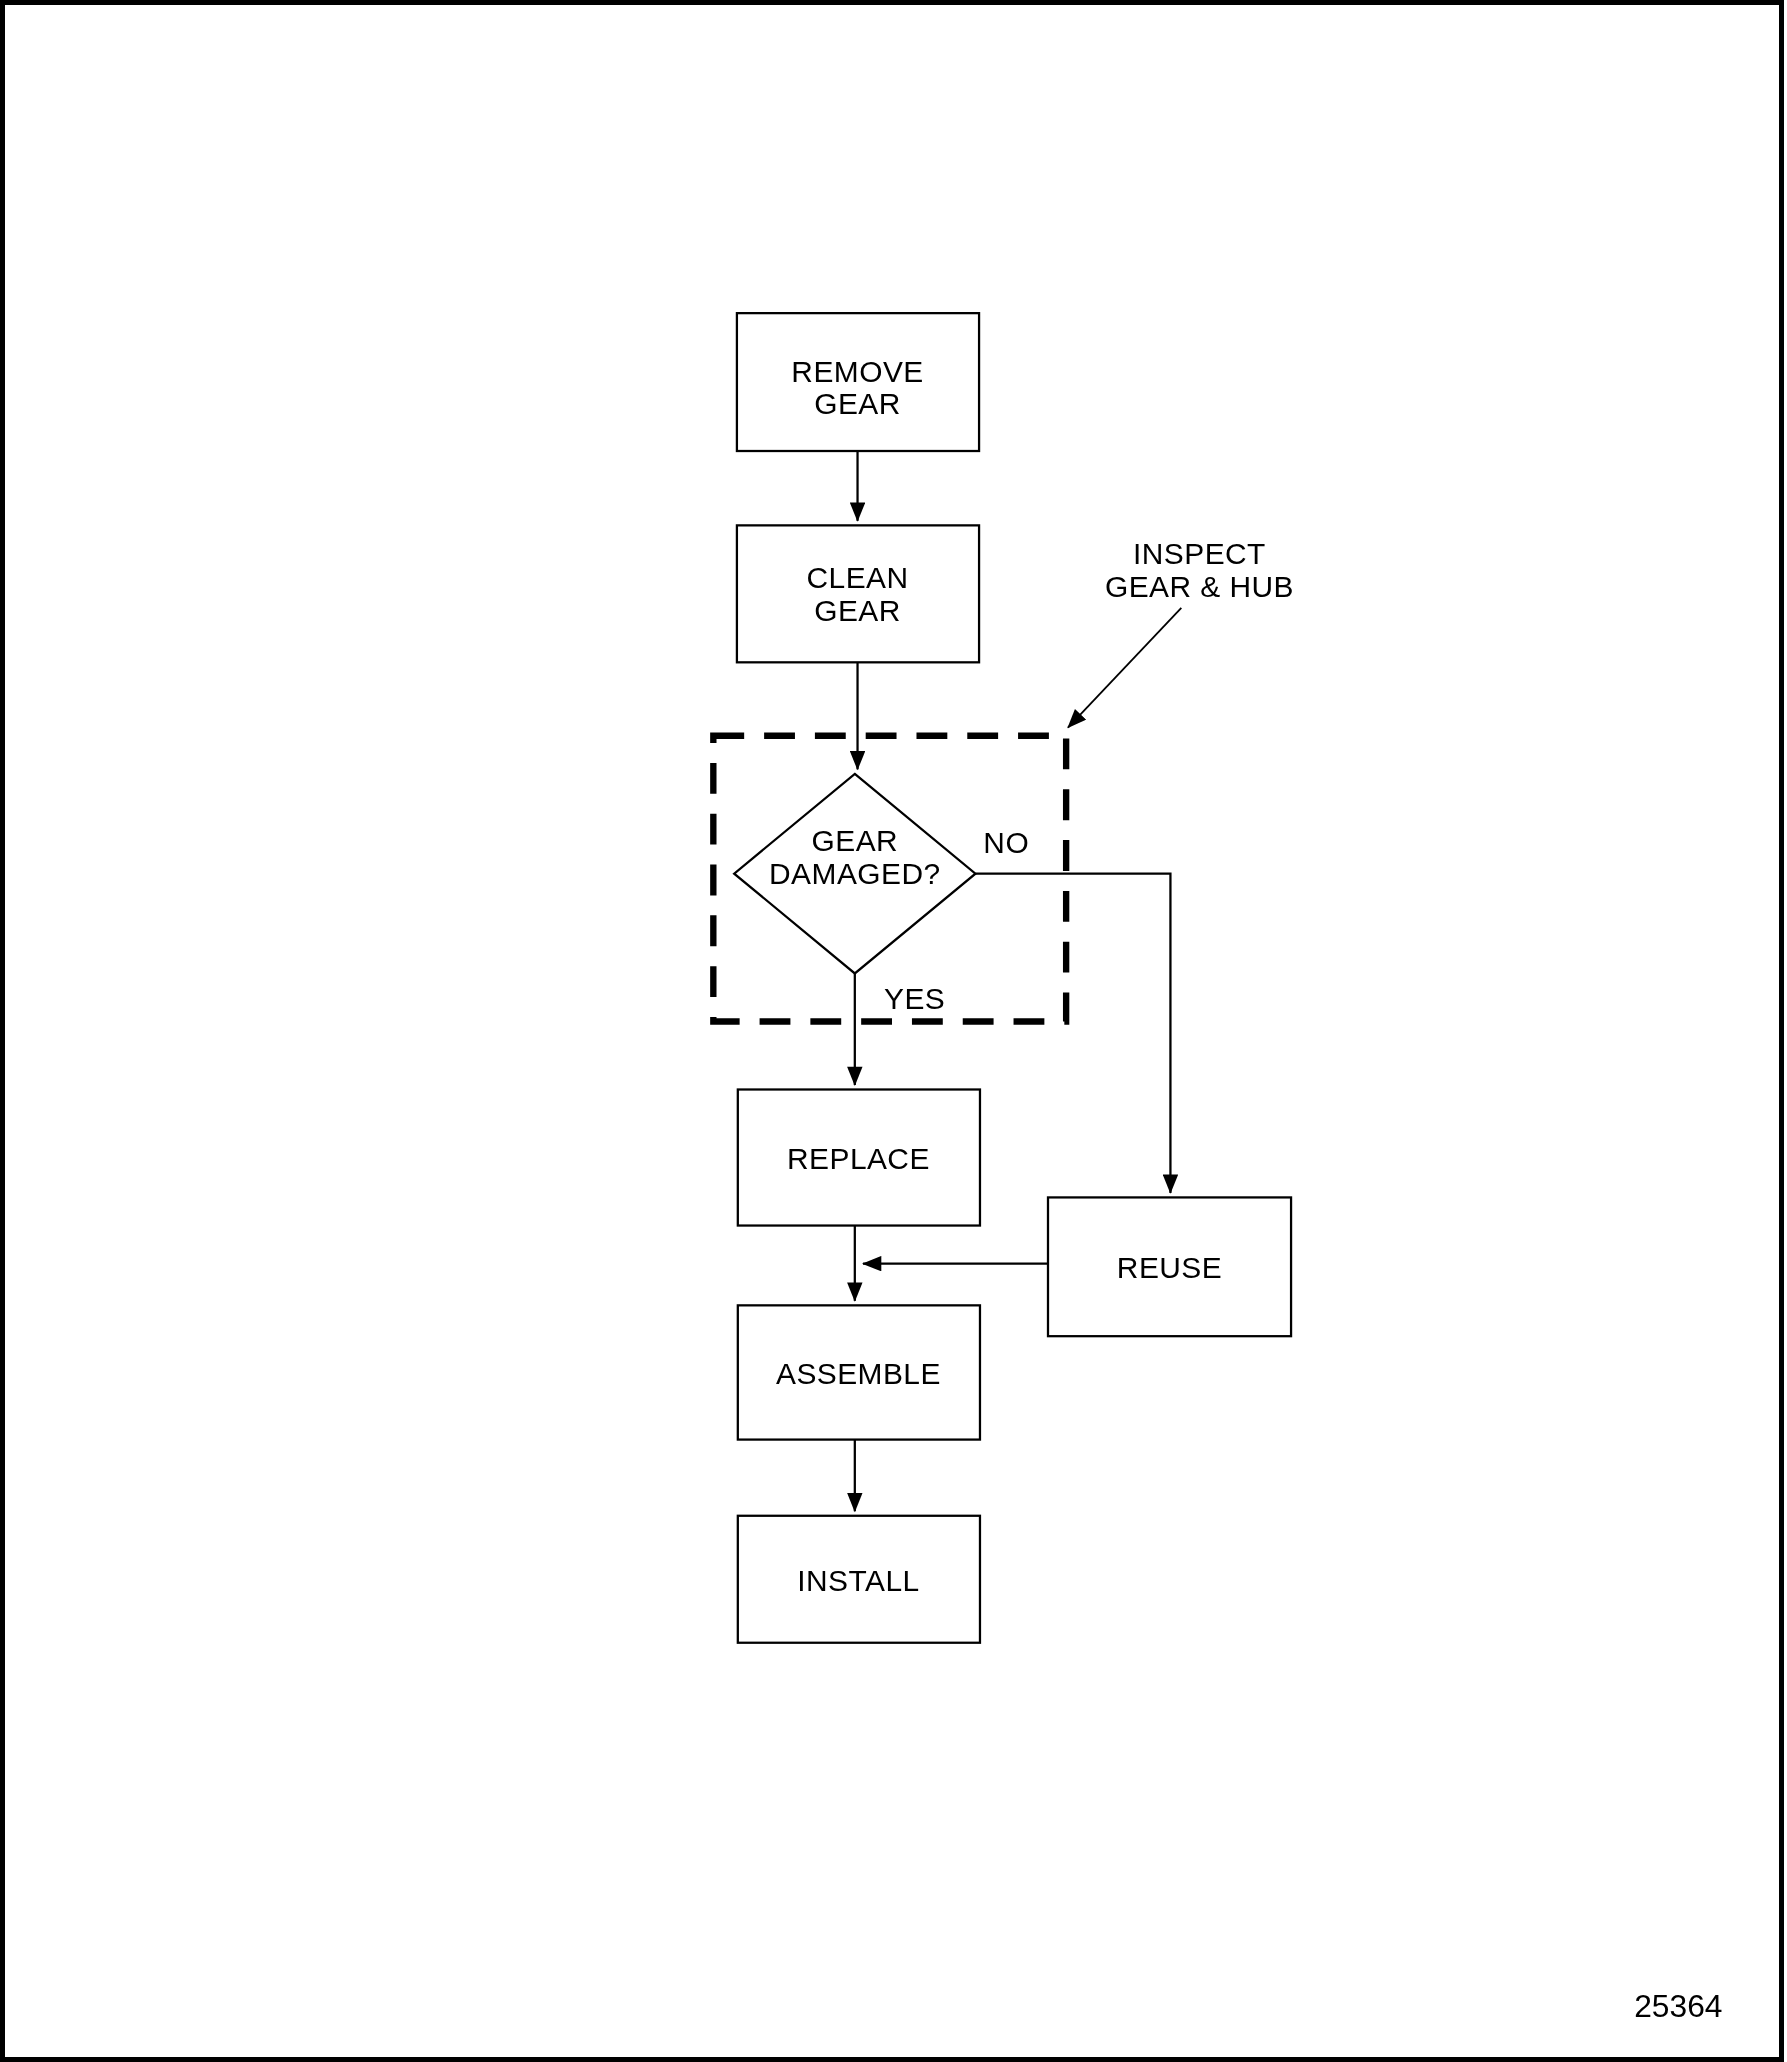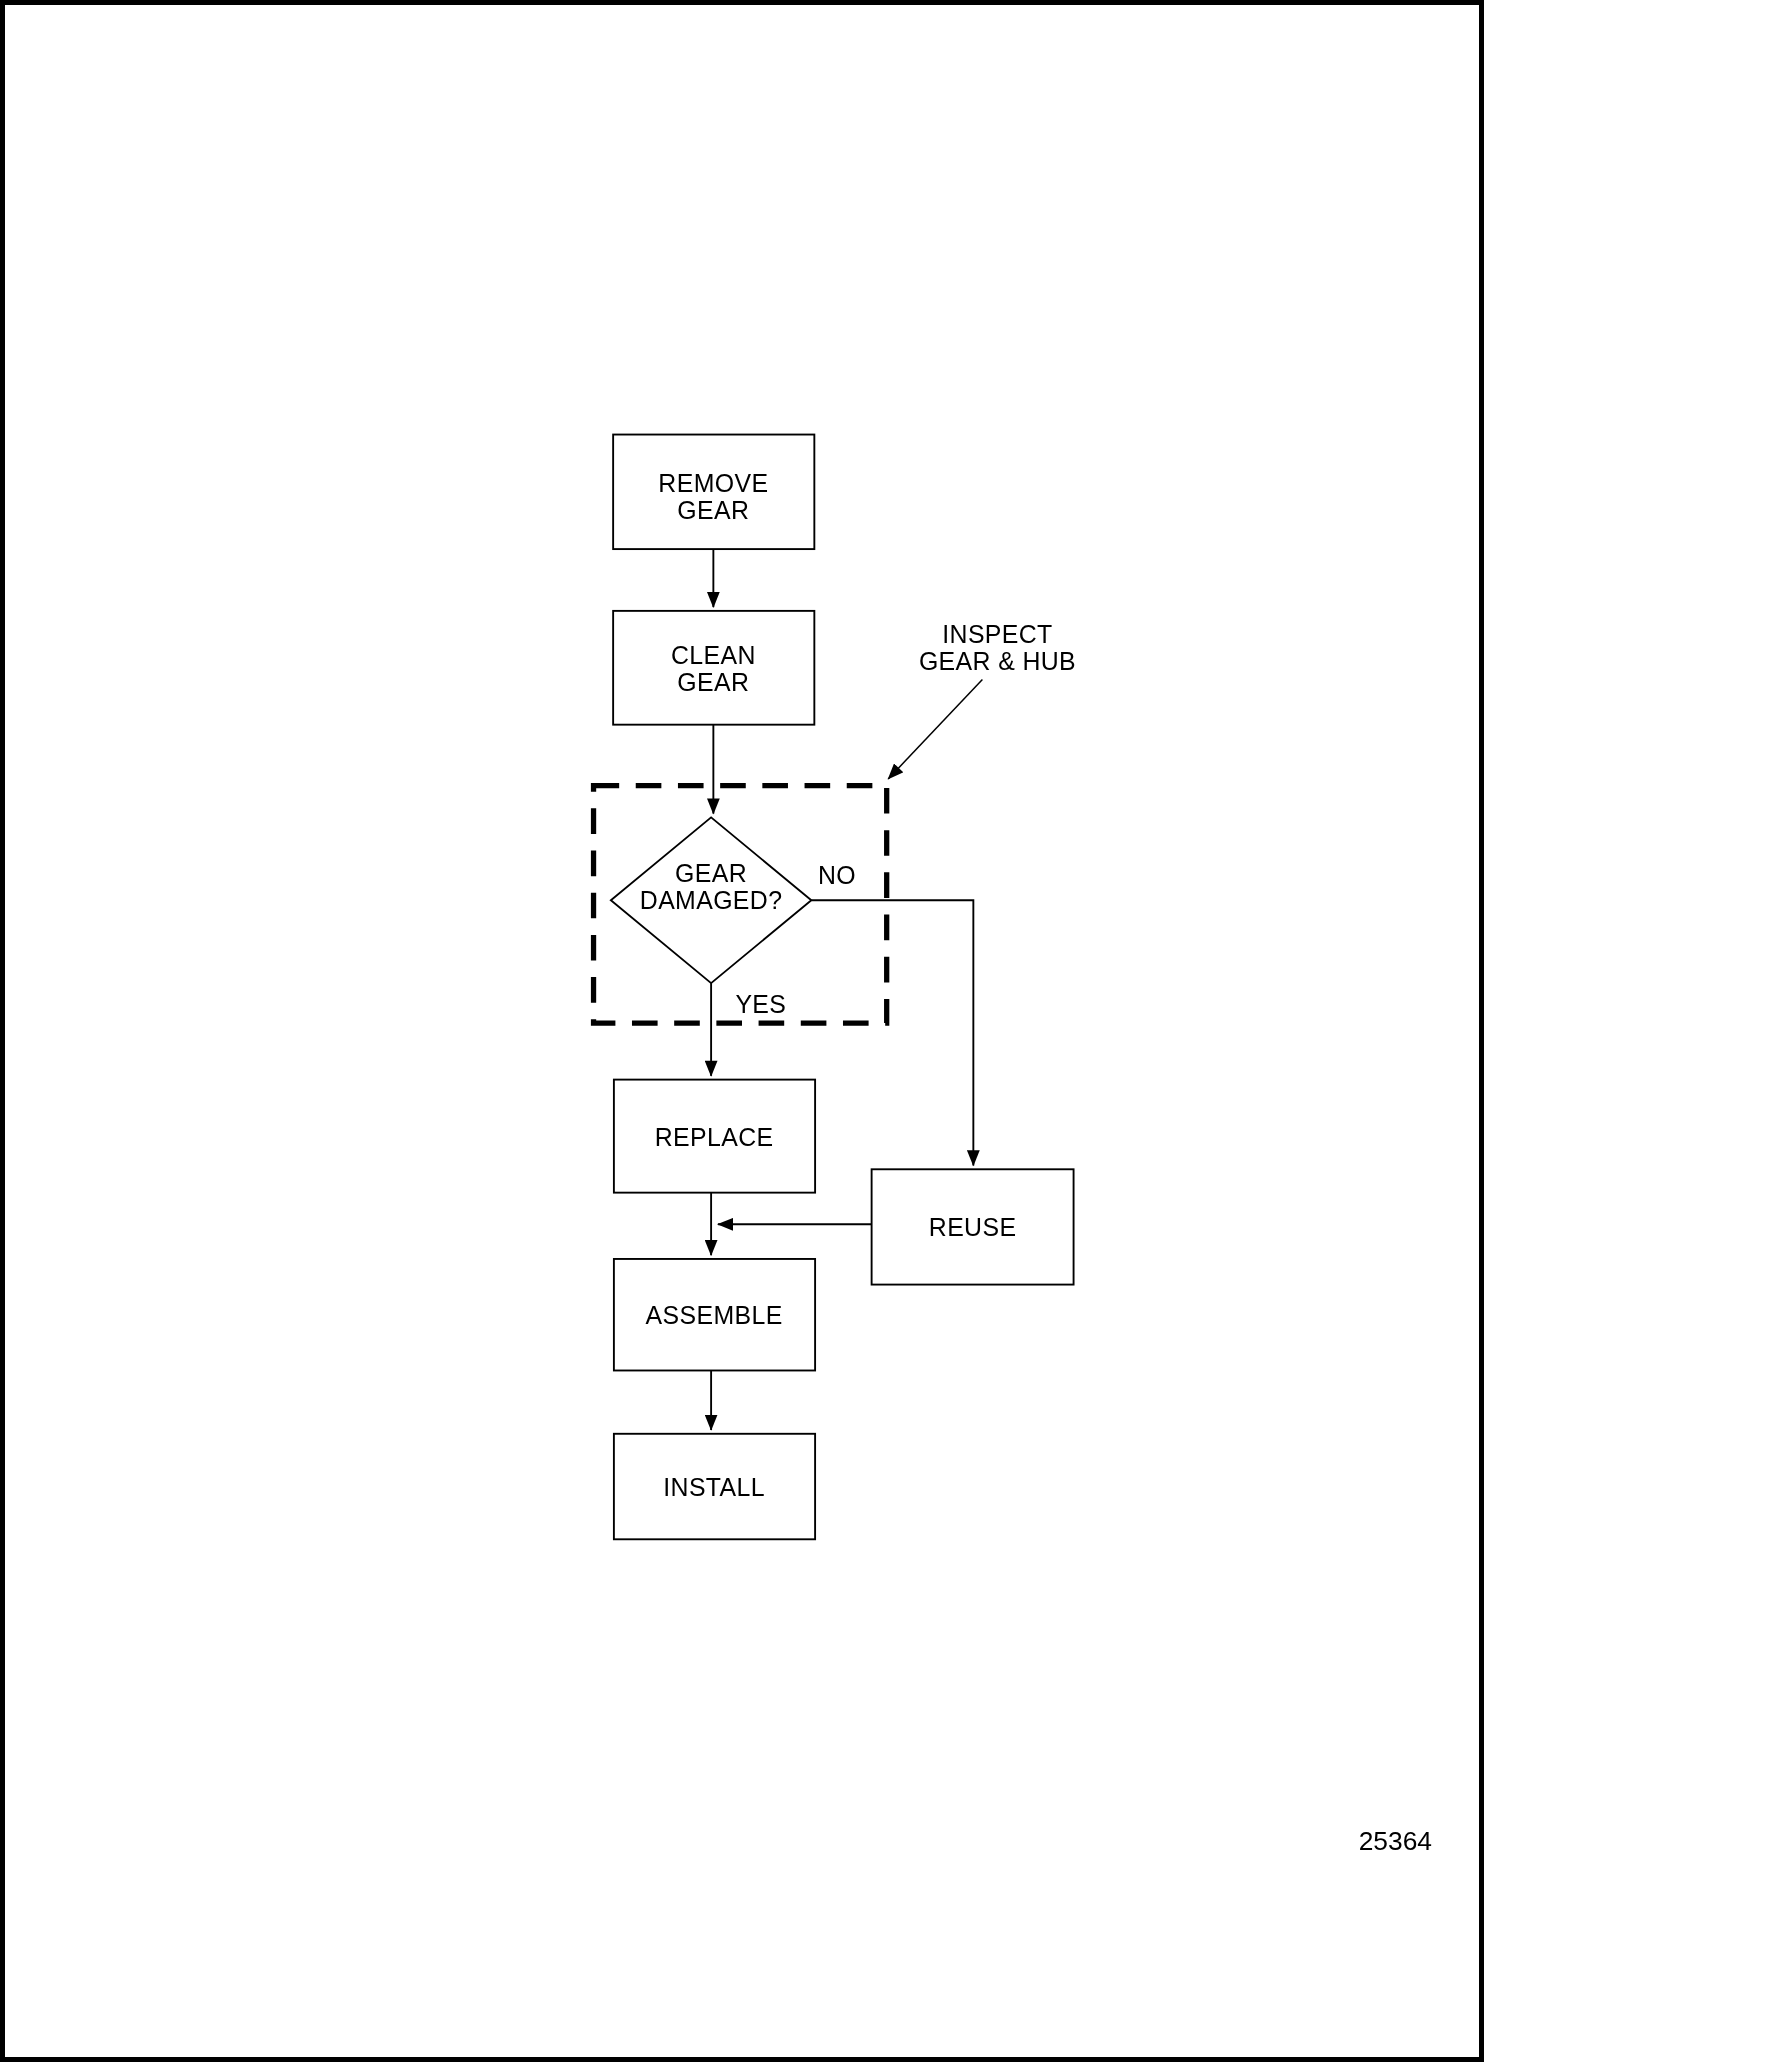--- a/index.html
+++ b/index.html
@@ -3,21 +3,21 @@
 <meta charset="utf-8">
 <style>
   html, body {
     margin: 0;
     padding: 0;
     background: #ffffff;
     font-family: "Liberation Sans", "DejaVu Sans", sans-serif;
   }
   .page {
     position: relative;
-    width: 1484px;
+    width: 1784px;
     height: 2062px;
     box-sizing: border-box;
     border: 5.5px solid #000000;
     background: #ffffff;
     overflow: hidden;
   }
   svg.flow {
     position: absolute;
     left: 0;
     top: 0;

